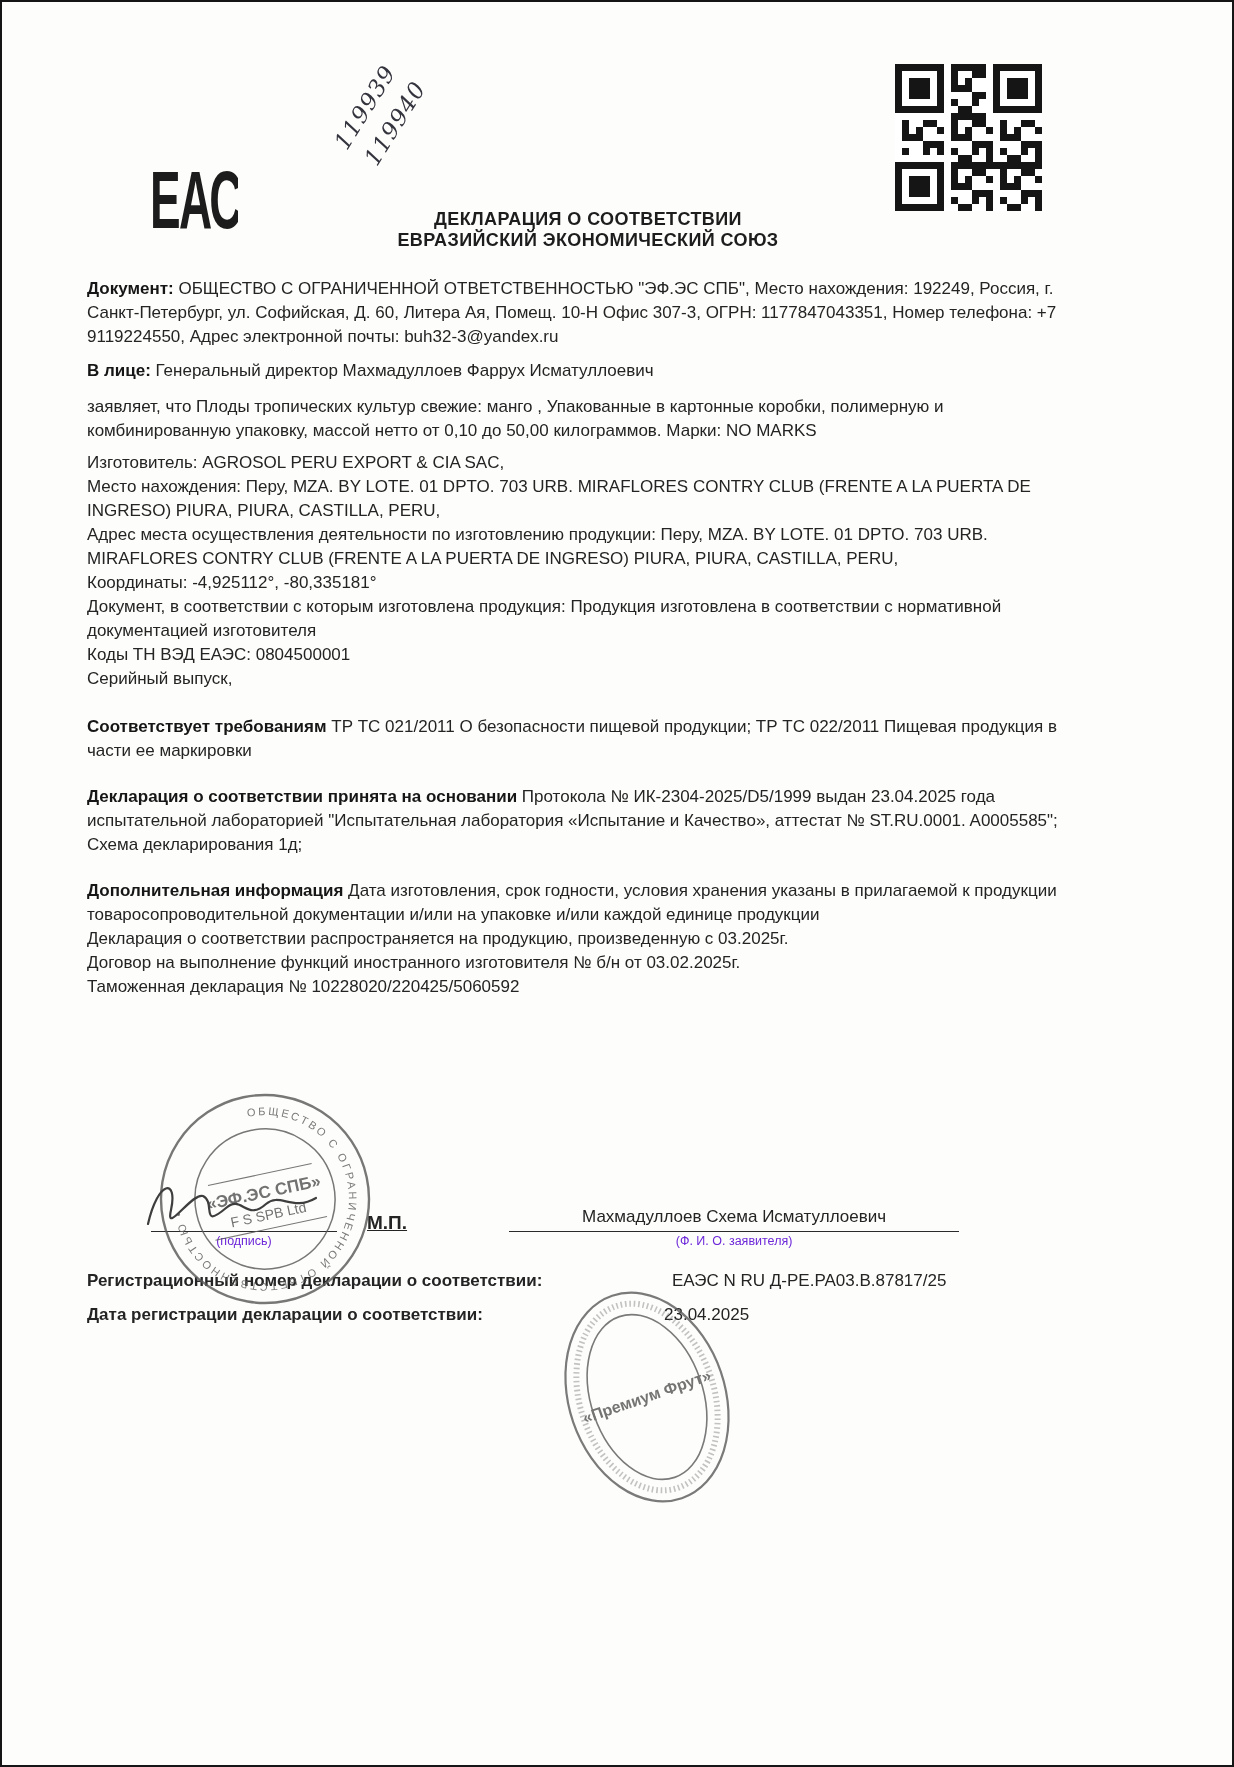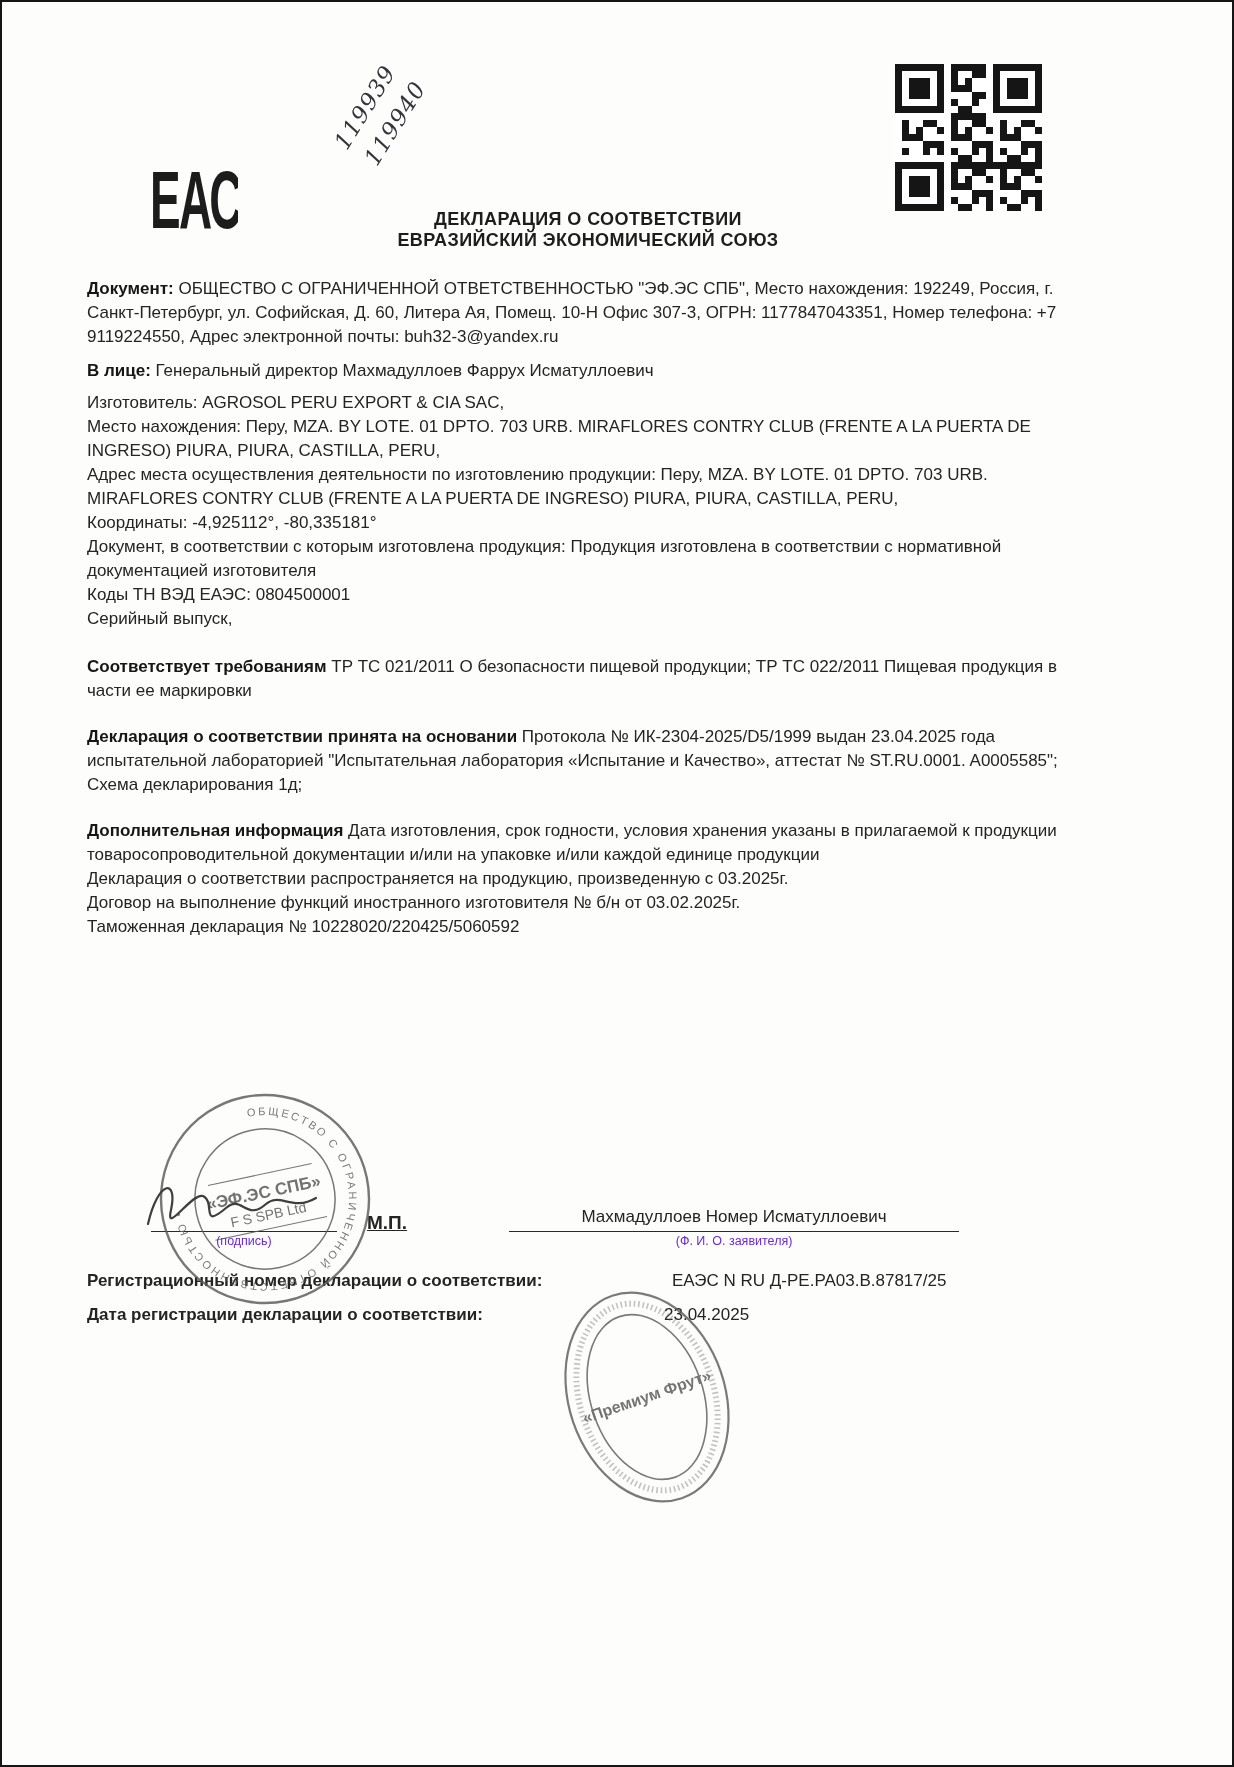--- a/index.html
+++ b/index.html
@@ -211,20 +211,23 @@
     <div class="doc-title">ЕВРАЗИЙСКИЙ ЭКОНОМИЧЕСКИЙ СОЮЗ</div>
 
     <p class="para mt26">
       <b>Документ:</b><span> ОБЩЕСТВО С ОГРАНИЧЕННОЙ ОТВЕТСТВЕННОСТЬЮ "ЭФ.ЭС СПБ", Место нахождения: 192249, Россия, г. Санкт-Петербург, ул. Софийская, Д. 60, Литера Ая, Помещ. 10-Н Офис 307-3, ОГРН: 1177847043351, Номер телефона: +7 9119224550, Адрес электронной почты: buh32-3@yandex.ru</span>
     </p>
 
     <p class="para mt10">
       <b>В лице:</b><span> Генеральный директор Махмадуллоев Фаррух Исматуллоевич</span>
     </p>
 
+    <p class="para mt12">
+      <span>заявляет, что Плоды тропических культур свежие: манго , Упакованные в картонные коробки, полимерную и комбинированную упаковку, массой нетто от 0,10 до 50,00 килограммов. Марки: NO MARKS</span>
+    </p>
 
     <div class="line-block mt8">
       <div>Изготовитель: AGROSOL PERU EXPORT &amp; CIA SAC,</div>
       <div>Место нахождения: Перу, MZA. BY LOTE. 01 DPTO. 703 URB. MIRAFLORES CONTRY CLUB (FRENTE A LA PUERTA DE INGRESO) PIURA, PIURA, CASTILLA, PERU,</div>
       <div>Адрес места осуществления деятельности по изготовлению продукции: Перу, MZA. BY LOTE. 01 DPTO. 703 URB. MIRAFLORES CONTRY CLUB (FRENTE A LA PUERTA DE INGRESO) PIURA, PIURA, CASTILLA, PERU,</div>
       <div>Координаты: -4,925112°, -80,335181°</div>
       <div>Документ, в соответствии с которым изготовлена продукция: Продукция изготовлена в соответствии с нормативной документацией изготовителя</div>
       <div>Коды ТН ВЭД ЕАЭС: 0804500001</div>
       <div>Серийный выпуск,</div>
     </div>
@@ -250,21 +253,21 @@
   </div>
 
   <div class="bottom">
     <div class="sig-row">
       <div class="sig-left">
         <div class="rule"></div>
         <div class="caption">(подпись)</div>
       </div>
       <div class="mp">М.П.</div>
       <div class="sig-right">
-        <div class="sig-name">Махмадуллоев Номер Исматуллоевич</div>
+        <div class="sig-name">Махмадуллоев Схема Исматуллоевич</div>
         <div class="rule"></div>
         <div class="caption">(Ф. И. О. заявителя)</div>
       </div>
     </div>
 
     <div class="reg-row first">
       <span class="lbl">Регистрационный номер декларации о соответствии:</span>
       <span>ЕАЭС N RU Д-PE.PA03.B.87817/25</span>
     </div>
     <div class="reg-row second">

